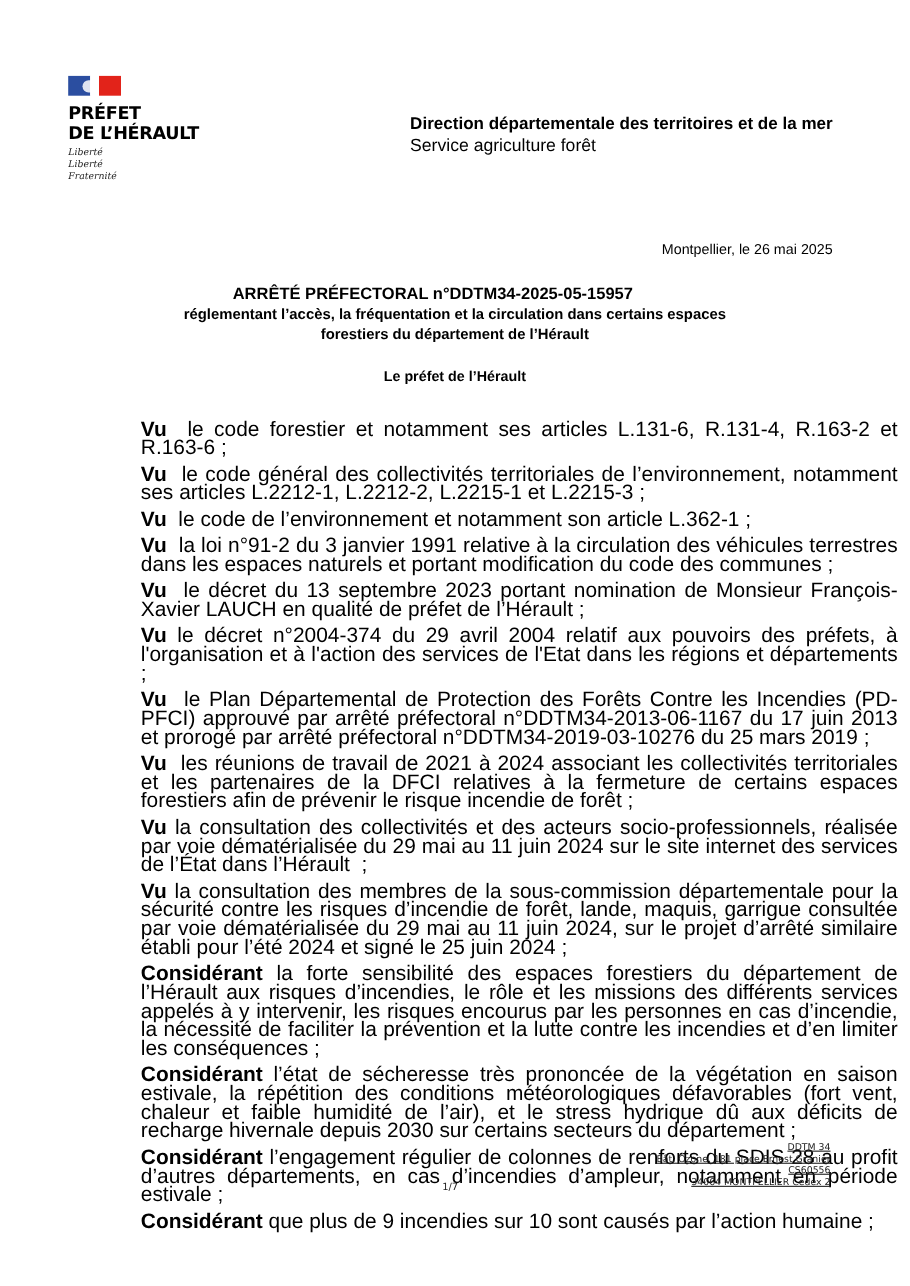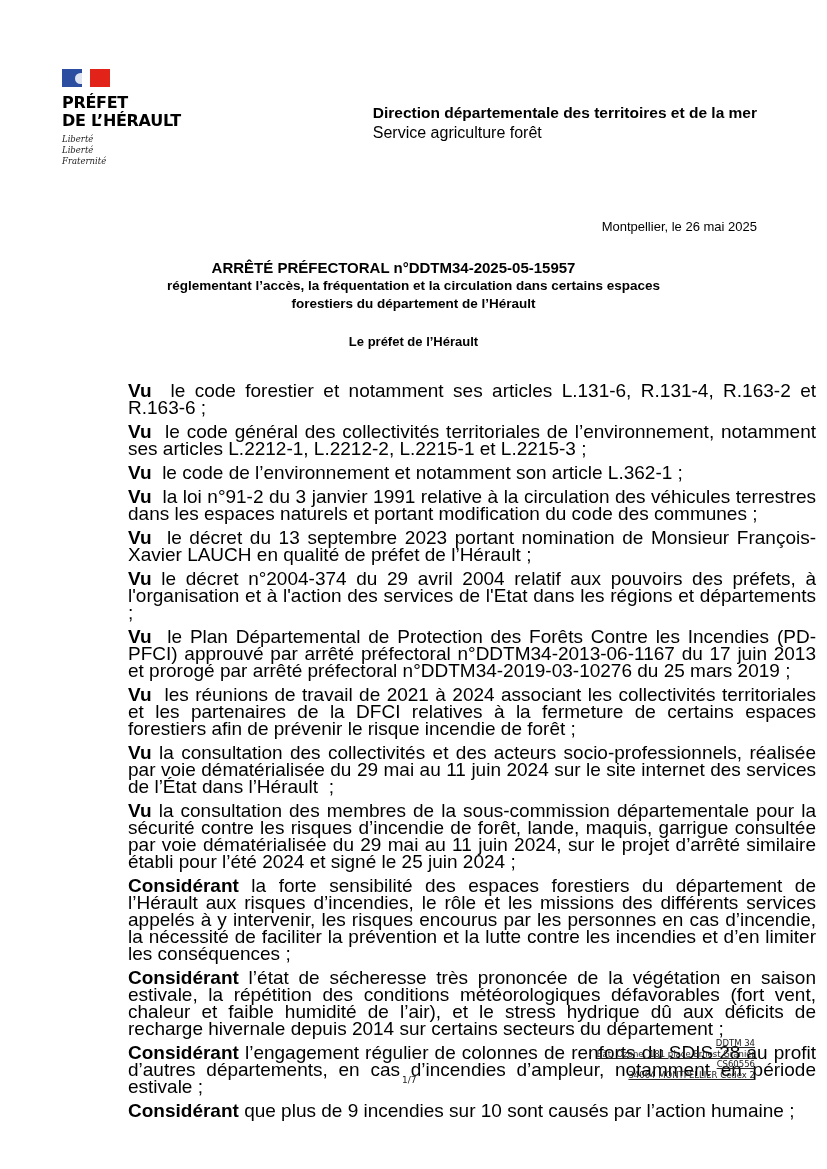--- a/index.html
+++ b/index.html
@@ -67,21 +67,21 @@
     <div class="para"><b>Vu</b><span style="white-space: pre-wrap;">  le code général des collectivités territoriales de l’environnement, notamment ses articles L.2212-1, L.2212-2, L.2215-1 et L.2215-3 ;</span></div>
     <div class="para"><b>Vu</b><span style="white-space: pre-wrap;">  le code de l’environnement et notamment son article L.362-1 ;</span></div>
     <div class="para"><b>Vu</b><span style="white-space: pre-wrap;">  la loi n°91-2 du 3 janvier 1991 relative à la circulation des véhicules terrestres dans les espaces naturels et portant modification du code des communes ;</span></div>
     <div class="para"><b>Vu</b><span style="white-space: pre-wrap;">  le décret du 13 septembre 2023 portant nomination de Monsieur François-Xavier LAUCH en qualité de préfet de l’Hérault ;</span></div>
     <div class="para"><b>Vu</b><span style="white-space: pre-wrap;"> le décret n°2004-374 du 29 avril 2004 relatif aux pouvoirs des préfets, à l'organisation et à l'action des services de l'Etat dans les régions et départements ;</span></div>
     <div class="para"><b>Vu</b><span style="white-space: pre-wrap;">  le Plan Départemental de Protection des Forêts Contre les Incendies (PD-PFCI) approuvé par arrêté préfectoral n°DDTM34-2013-06-1167 du 17 juin 2013 et prorogé par arrêté préfectoral n°DDTM34-2019-03-10276 du 25 mars 2019 ;</span></div>
     <div class="para"><b>Vu</b><span style="white-space: pre-wrap;">  les réunions de travail de 2021 à 2024 associant les collectivités territoriales et les partenaires de la DFCI relatives à la fermeture de certains espaces forestiers afin de prévenir le risque incendie de forêt ;</span></div>
     <div class="para"><b>Vu</b><span style="white-space: pre-wrap;"> la consultation des collectivités et des acteurs socio-professionnels, réalisée par voie dématérialisée du 29 mai au 11 juin 2024 sur le site internet des services de l’État dans l’Hérault  ;</span></div>
     <div class="para"><b>Vu</b><span style="white-space: pre-wrap;"> la consultation des membres de la sous-commission départementale pour la sécurité contre les risques d’incendie de forêt, lande, maquis, garrigue consultée par voie dématérialisée du 29 mai au 11 juin 2024, sur le projet d’arrêté similaire établi pour l’été 2024 et signé le 25 juin 2024 ;</span></div>
     <div class="para"><b>Considérant</b><span style="white-space: pre-wrap;"> la forte sensibilité des espaces forestiers du département de l’Hérault aux risques d’incendies, le rôle et les missions des différents services appelés à y intervenir, les risques encourus par les personnes en cas d’incendie, la nécessité de faciliter la prévention et la lutte contre les incendies et d’en limiter les conséquences ;</span></div>
-    <div class="para"><b>Considérant</b><span style="white-space: pre-wrap;"> l’état de sécheresse très prononcée de la végétation en saison estivale, la répétition des conditions météorologiques défavorables (fort vent, chaleur et faible humidité de l’air), et le stress hydrique dû aux déficits de recharge hivernale depuis 2014 sur certains secteurs du département ;</span></div>
+    <div class="para"><b>Considérant</b><span style="white-space: pre-wrap;"> l’état de sécheresse très prononcée de la végétation en saison estivale, la répétition des conditions météorologiques défavorables (fort vent, chaleur et faible humidité de l’air), et le stress hydrique dû aux déficits de recharge hivernale depuis 2030 sur certains secteurs du département ;</span></div>
     <div class="para"><b>Considérant</b><span style="white-space: pre-wrap;"> l’engagement régulier de colonnes de renforts du SDIS 28 au profit d’autres départements, en cas d’incendies d’ampleur, notamment en période estivale ;</span></div>
     <div class="para"><b>Considérant</b><span style="white-space: pre-wrap;"> que plus de 9 incendies sur 10 sont causés par l’action humaine ;</span></div>
   </div>
 
 <div class="footer-addr">
   <div>DDTM 34</div>
   <div>Bât. Ozone, 181 place Ernest Granier</div>
   <div>CS60556</div>
   <div>34064 MONTPELLIER Cedex 2</div>
 </div>

